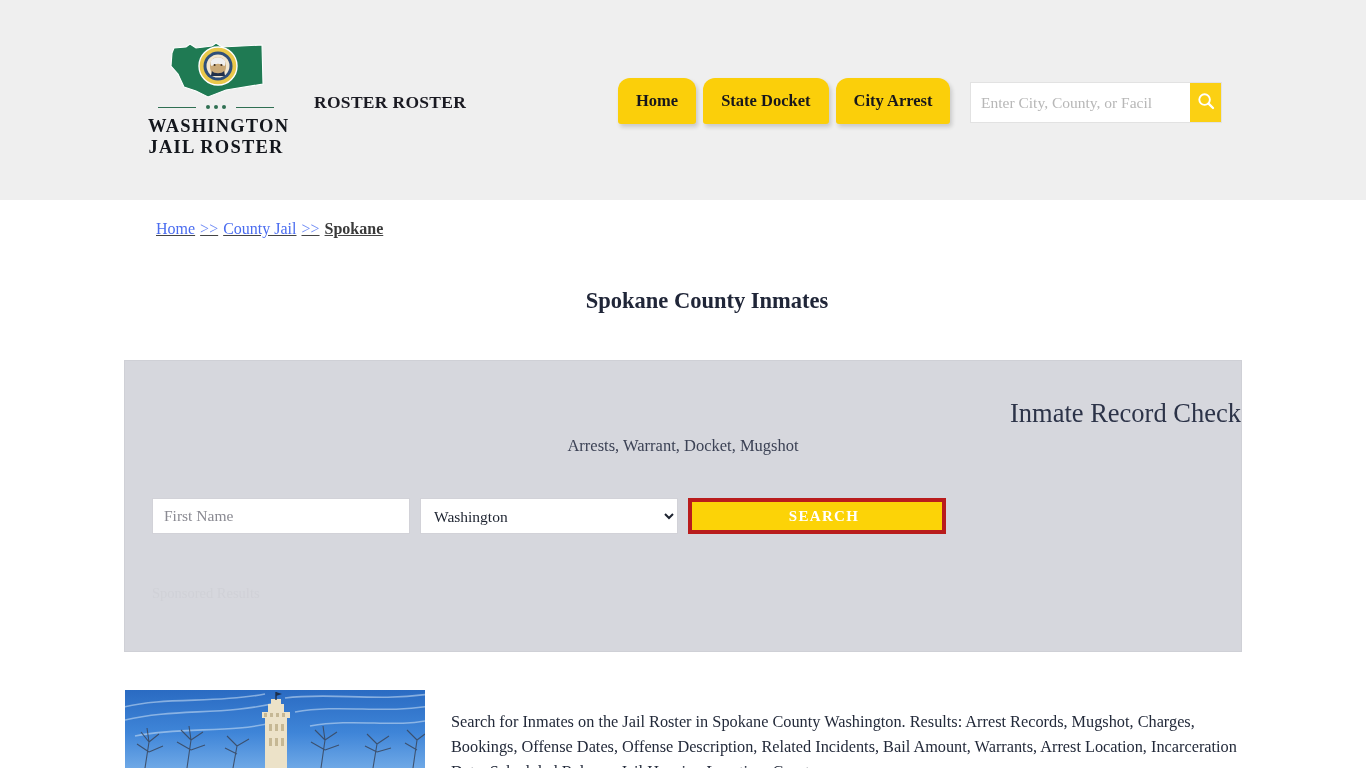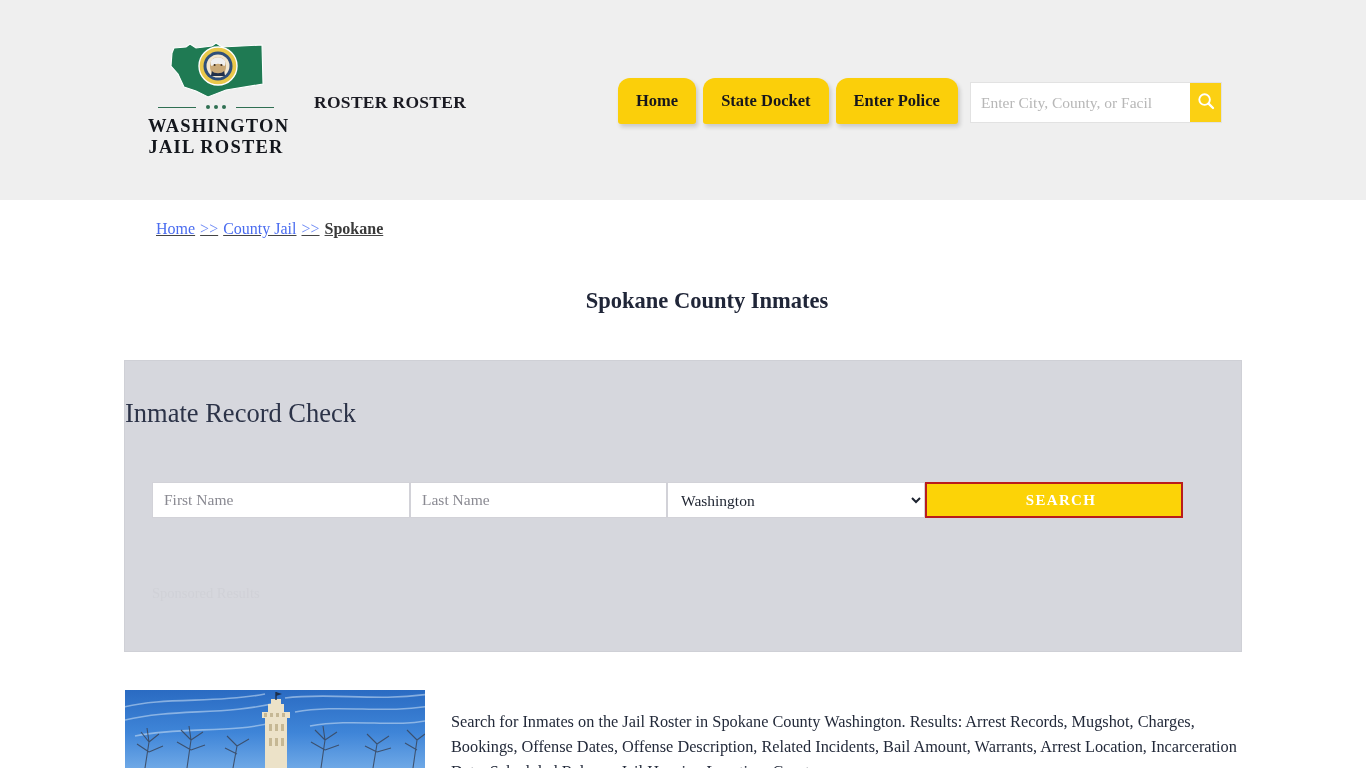--- a/index.html
+++ b/index.html
@@ -180,38 +180,39 @@
     position: absolute;
     left: 124px;
     top: 360px;
     width: 1118px;
     height: 292px;
     background: #d6d7dd;
     border: 1px solid #cfd0d6;
   }
   .ad-title {
     margin-top: 37px;
-    text-align: left;
+    text-align: right;
     font-size: 26.5px;
     color: #2c3348;
     font-family: "Liberation Serif", "DejaVu Serif", serif;
   }
   .ad-sub {
     margin-top: 7px;
     text-align: center;
     font-size: 16.5px;
     color: #3c4255;
     font-family: "Liberation Serif", "DejaVu Serif", serif;
   }
   .ad-form {
     position: absolute;
     left: 27px;
-    top: 121px;
+    top: 137px;
     width: 1064px;
     display: flex;
+    gap: 10px;
   }
   .ad-form input[type=text] {
     height: 36px;
     border: 1px solid #d2d2d8;
     background: #fff;
     padding: 0 11px;
     font-family: "Liberation Serif", "DejaVu Serif", serif;
     font-size: 15.5px;
     color: #444;
     outline: none;
@@ -227,21 +228,21 @@
     padding: 0 9px;
     font-family: "Liberation Serif", "DejaVu Serif", serif;
     font-size: 15.5px;
     color: #1d2330;
     outline: none;
   }
   .ad-search-btn {
     width: 258px;
     height: 36px;
     background: #fcd307;
-    border: 2px solid #b91c1c;
+    border: 4px solid #b91c1c;
     color: #ffffff;
     font-family: "Liberation Serif", "DejaVu Serif", serif;
     font-size: 15px;
     font-weight: bold;
     letter-spacing: 1.3px;
     cursor: pointer;
     padding-left: 20px;
   }
   .sponsored-note {
     position: absolute;
@@ -308,21 +309,21 @@
       </div>
       <div class="brand-line1">WASHINGTON</div>
       <div class="brand-line2">JAIL ROSTER</div>
     </div>
 
     <div class="roster-search-label">ROSTER ROSTER</div>
 
     <nav class="main-nav">
       <button class="nav-btn">Home</button>
       <button class="nav-btn">State Docket</button>
-      <button class="nav-btn">Enter Police</button>
+      <button class="nav-btn">City Arrest</button>
     </nav>
 
     <div class="header-search">
       <input type="text" placeholder="Enter City, County, or Facil" style="">
       <button class="hs-btn">
         <span>
           <svg width="18" height="18" viewBox="0 0 18 18">
             <circle cx="7.6" cy="7.6" r="5.3" fill="none" stroke="#ffffff" stroke-width="1.9"></circle>
             <line x1="11.6" y1="11.6" x2="16" y2="16" stroke="#ffffff" stroke-width="2.3" stroke-linecap="round"></line>
           </svg>
@@ -334,24 +335,24 @@
 </div>
 
 <div class="breadcrumb">
   <a href="#">Home</a><span class="sep">&gt;&gt;</span><a href="#">County Jail</a><span class="sep">&gt;&gt;</span><span class="current">Spokane</span>
 </div>
 
 <h1 class="page-title">Spokane County Inmates</h1>
 
 <section class="ad-panel">
   <div class="ad-title">Inmate Record Check</div>
+  <div class="ad-sub">Arrests, Warrant, Docket, Mugshot</div>
 
   <form class="ad-form">
     <input type="text" class="fname" placeholder="First Name" style="">
-    <input type="text" class="lname" placeholder="Last Name" style="">
     <select class="state-select">
       <option>Washington</option>
     </select>
     <button class="ad-search-btn">SEARCH</button>
   </form>
 
   <div class="sponsored-note">Sponsored Results</div>
 </section>
 
 <div class="content-row">

